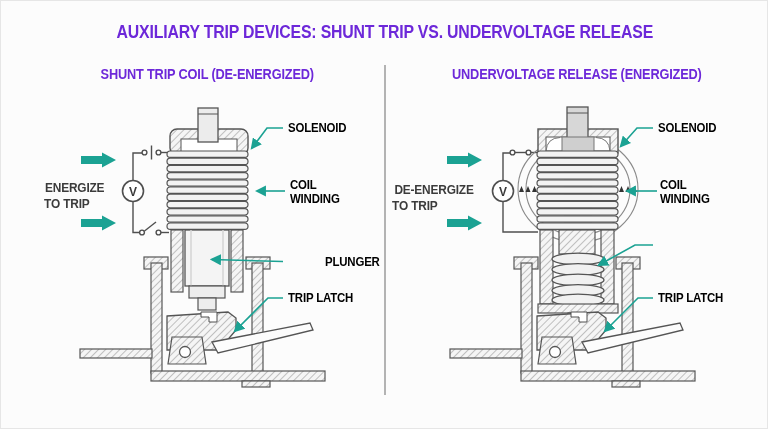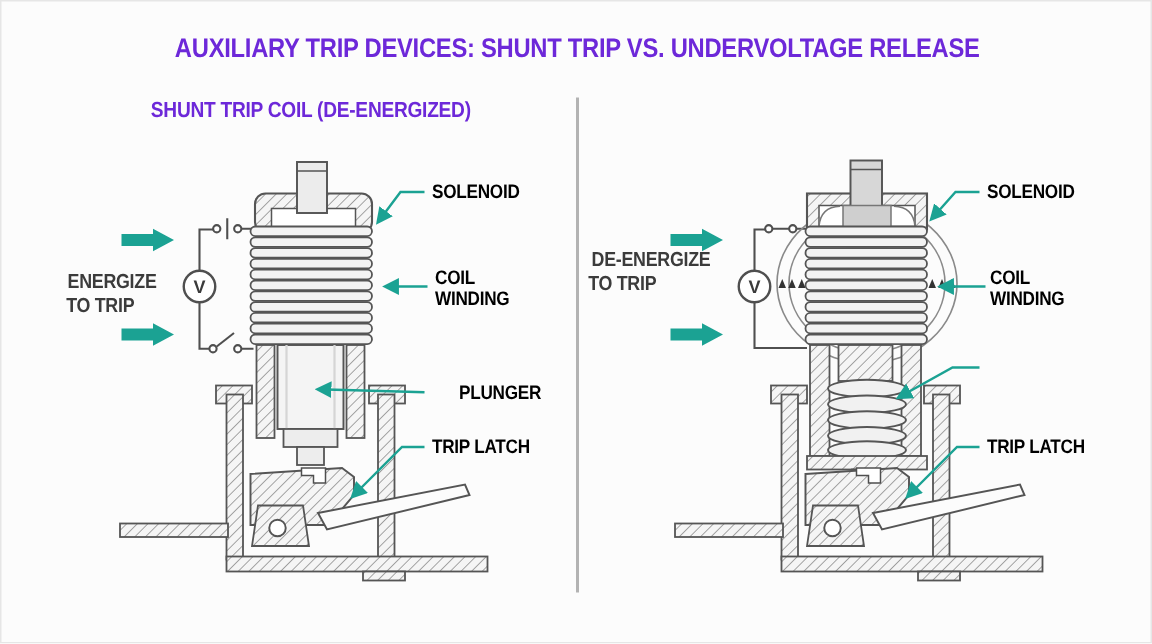--- a/index.html
+++ b/index.html
@@ -137,25 +137,26 @@
 
     <div class="action-label" style="left:26px;top:179px;width:100px;">
       <span class="cond">ENERGIZE</span><br>
       <span class="cond">TO TRIP</span>
     </div>
     <div class="dev-label" style="left:273px;top:120px;"><span class="cond-l">SOLENOID</span></div>
     <div class="dev-label" style="left:275px;top:177px;">
       <span class="cond-l">COIL</span><br>
       <span class="cond-l">WINDING</span>
     </div>
-    <div class="dev-label" style="left:265px;top:254px;padding-left:26px;"><span class="cond-l">PLUNGER</span></div>
+    <div class="dev-label" style="left:284px;top:254px;padding-left:26px;"><span class="cond-l">PLUNGER</span></div>
     <div class="dev-label" style="left:273px;top:290px;"><span class="cond-l">TRIP LATCH</span></div>
   </div>
 
   <div class="panel" style="left:384px;">
+    <div class="subtitle teal" style="left:0;"><span class="cond">UNDERVOLTAGE RELEASE (ENERGIZED)</span></div>
 
     <svg width="384" height="429" viewBox="0 0 384 429">
       <defs>
         <pattern id="hR" width="5" height="5" patternUnits="userSpaceOnUse" patternTransform="rotate(45)">
           <rect width="5" height="5" fill="#f5f5f5"></rect>
           <line x1="0" y1="0" x2="0" y2="5" stroke="#9a9a9a" stroke-width="1.2"></line>
         </pattern>
         <marker id="ahR" viewBox="0 0 10 10" refX="8" refY="5" markerWidth="7" markerHeight="7" orient="auto">
           <path d="M0,0 L10,5 L0,10 z" fill="#1ba293"></path>
         </marker>
@@ -253,21 +254,21 @@
       </g>
 
       <g stroke="#1ba293" stroke-width="1.6" fill="none">
         <path d="M268,127 H252 L236,145" marker-end="url(#ahR)"></path>
         <path d="M272,190 H242" marker-end="url(#ahR)"></path>
         <path d="M268,244 H250 L214,264" marker-end="url(#ahR)"></path>
         <path d="M268,297 H253 L220,330" marker-end="url(#ahR)"></path>
       </g>
     </svg>
 
-    <div class="action-label" style="left:4px;top:164px;width:124px;">
+    <div class="action-label" style="left:4px;top:181px;width:124px;">
       <span class="cond">DE-ENERGIZE</span><br>
       <span class="cond">TO TRIP</span>
     </div>
     <div class="dev-label" style="left:273px;top:120px;"><span class="cond-l">SOLENOID</span></div>
     <div class="dev-label" style="left:275px;top:177px;">
       <span class="cond-l">COIL</span><br>
       <span class="cond-l">WINDING</span>
     </div>
     <div class="dev-label" style="left:273px;top:290px;"><span class="cond-l">TRIP LATCH</span></div>
   </div>

